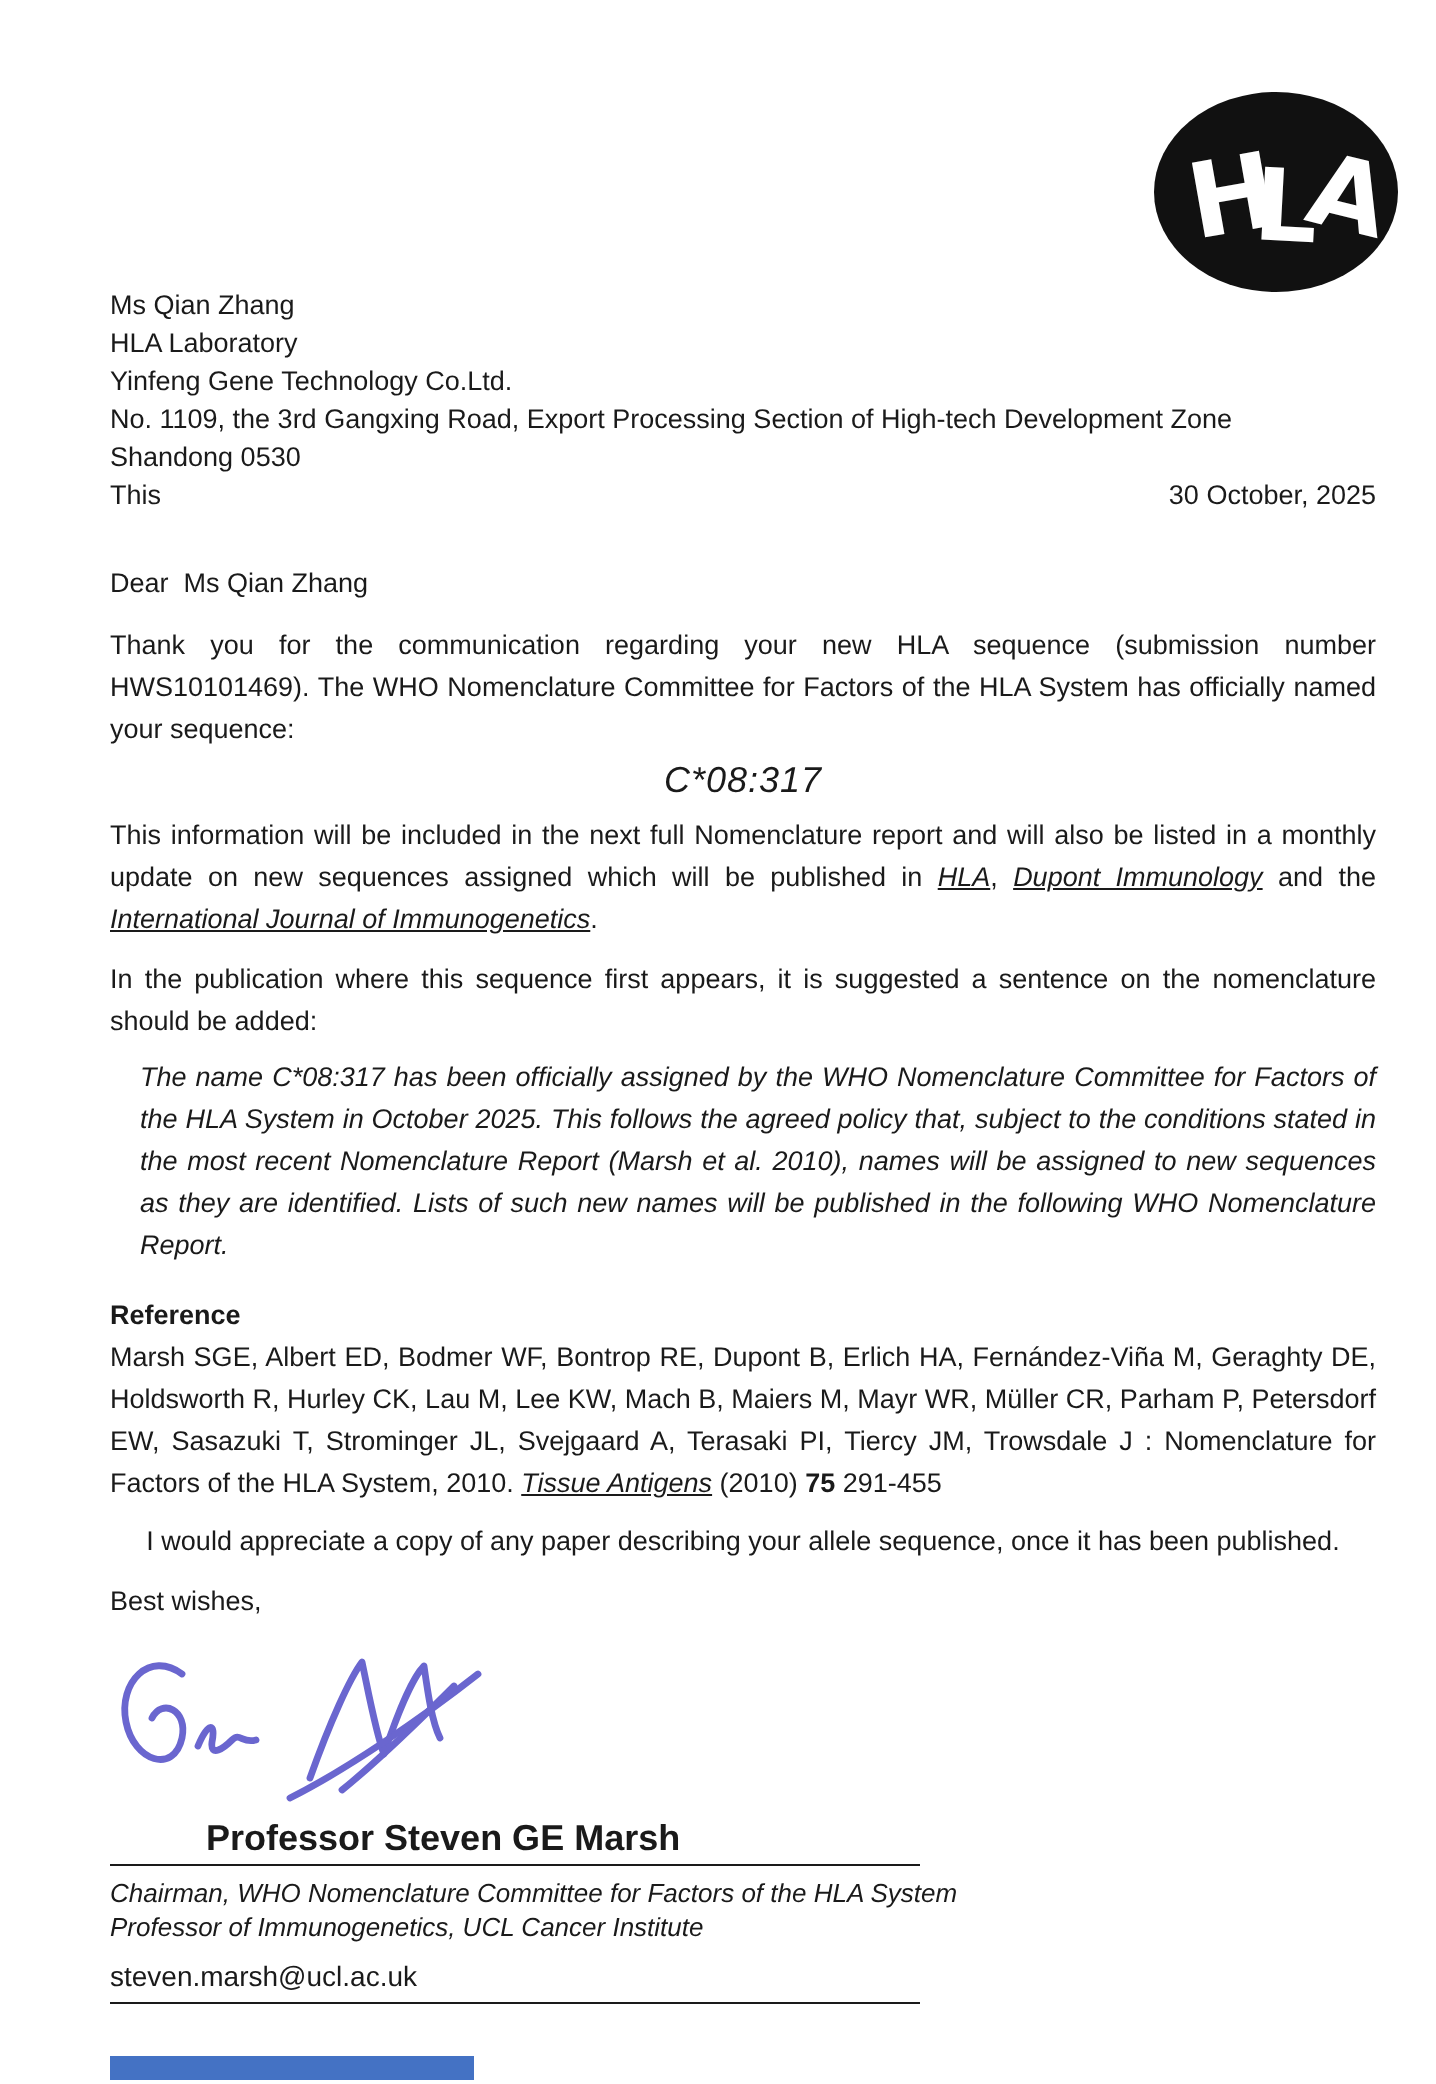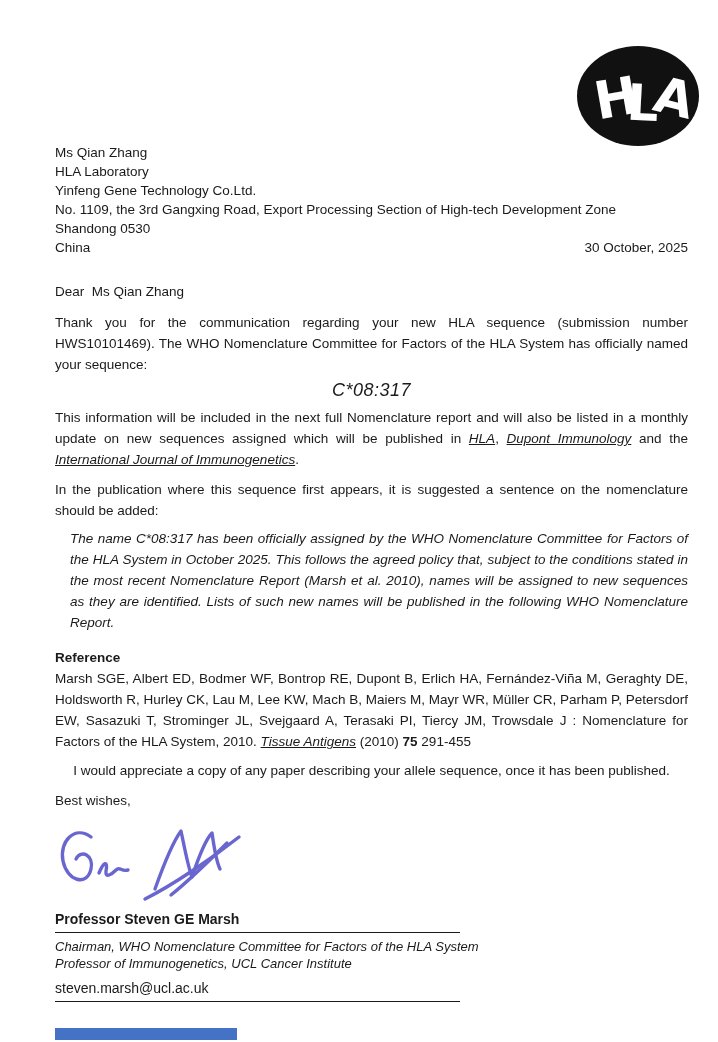--- a/index.html
+++ b/index.html
@@ -28,21 +28,21 @@
   .p2{margin-top:5px;}
   .p3{margin-top:9px;}
   .quote{margin-top:7px;padding-left:15px;font-style:italic;}
   .ref-head{margin-top:14px;font-size:13.5px;line-height:21px;font-weight:bold;}
   .ref{margin-top:0;}
   .p4{margin-top:8px;text-align:center;}
   .closing{margin-top:9px;font-size:13.5px;line-height:21px;}
   .it{font-style:italic;text-decoration:underline;}
   .bd{font-weight:bold;}
   .sig-wrap{margin-top:12px;height:82px;}
-  .signer-name{margin-top:4px;font-size:14px;font-weight:bold;line-height:21px;}
+  .signer-name{margin-top:4px;font-size:18px;font-weight:bold;line-height:21px;margin-left:48px;}
   .rule{border:none;border-top:1.6px solid #1a1a1a;margin:2px 0 0 0;width:405px;}
   .titles{margin-top:5px;font-size:13px;line-height:17px;font-style:italic;}
   .email{margin-top:7px;font-size:14px;line-height:19px;}
   .rule2{margin-top:3px;}
   .logo{position:absolute;top:42px;left:575px;width:126px;height:108px;}
   .footer-bar{position:absolute;left:55px;top:1028px;width:182px;height:12px;background:#4472c4;}
 </style>
 </head>
 <body>
 
@@ -61,21 +61,21 @@
 
   <div class="content">
 
     <div class="addr">
       <span class="addr-line">Ms Qian Zhang</span>
       <span class="addr-line">HLA Laboratory</span>
       <span class="addr-line">Yinfeng Gene Technology Co.Ltd.</span>
       <span class="addr-line">No. 1109, the 3rd Gangxing Road, Export Processing Section of High-tech Development Zone</span>
       <span class="addr-line">Shandong 0530</span>
       <span class="addr-row">
-        <span class="addr-line">China</span>
+        <span class="addr-line">This</span>
         <span class="date">30 October, 2025</span>
       </span>
     </div>
 
     <div class="salutation">Dear  Ms Qian Zhang</div>
 
     <div class="para first">Thank you for the communication regarding your new HLA sequence (submission number HWS10101469). The WHO Nomenclature Committee for Factors of the HLA System has officially named your sequence:</div>
 
     <div class="allele">C*08:317</div>
 

